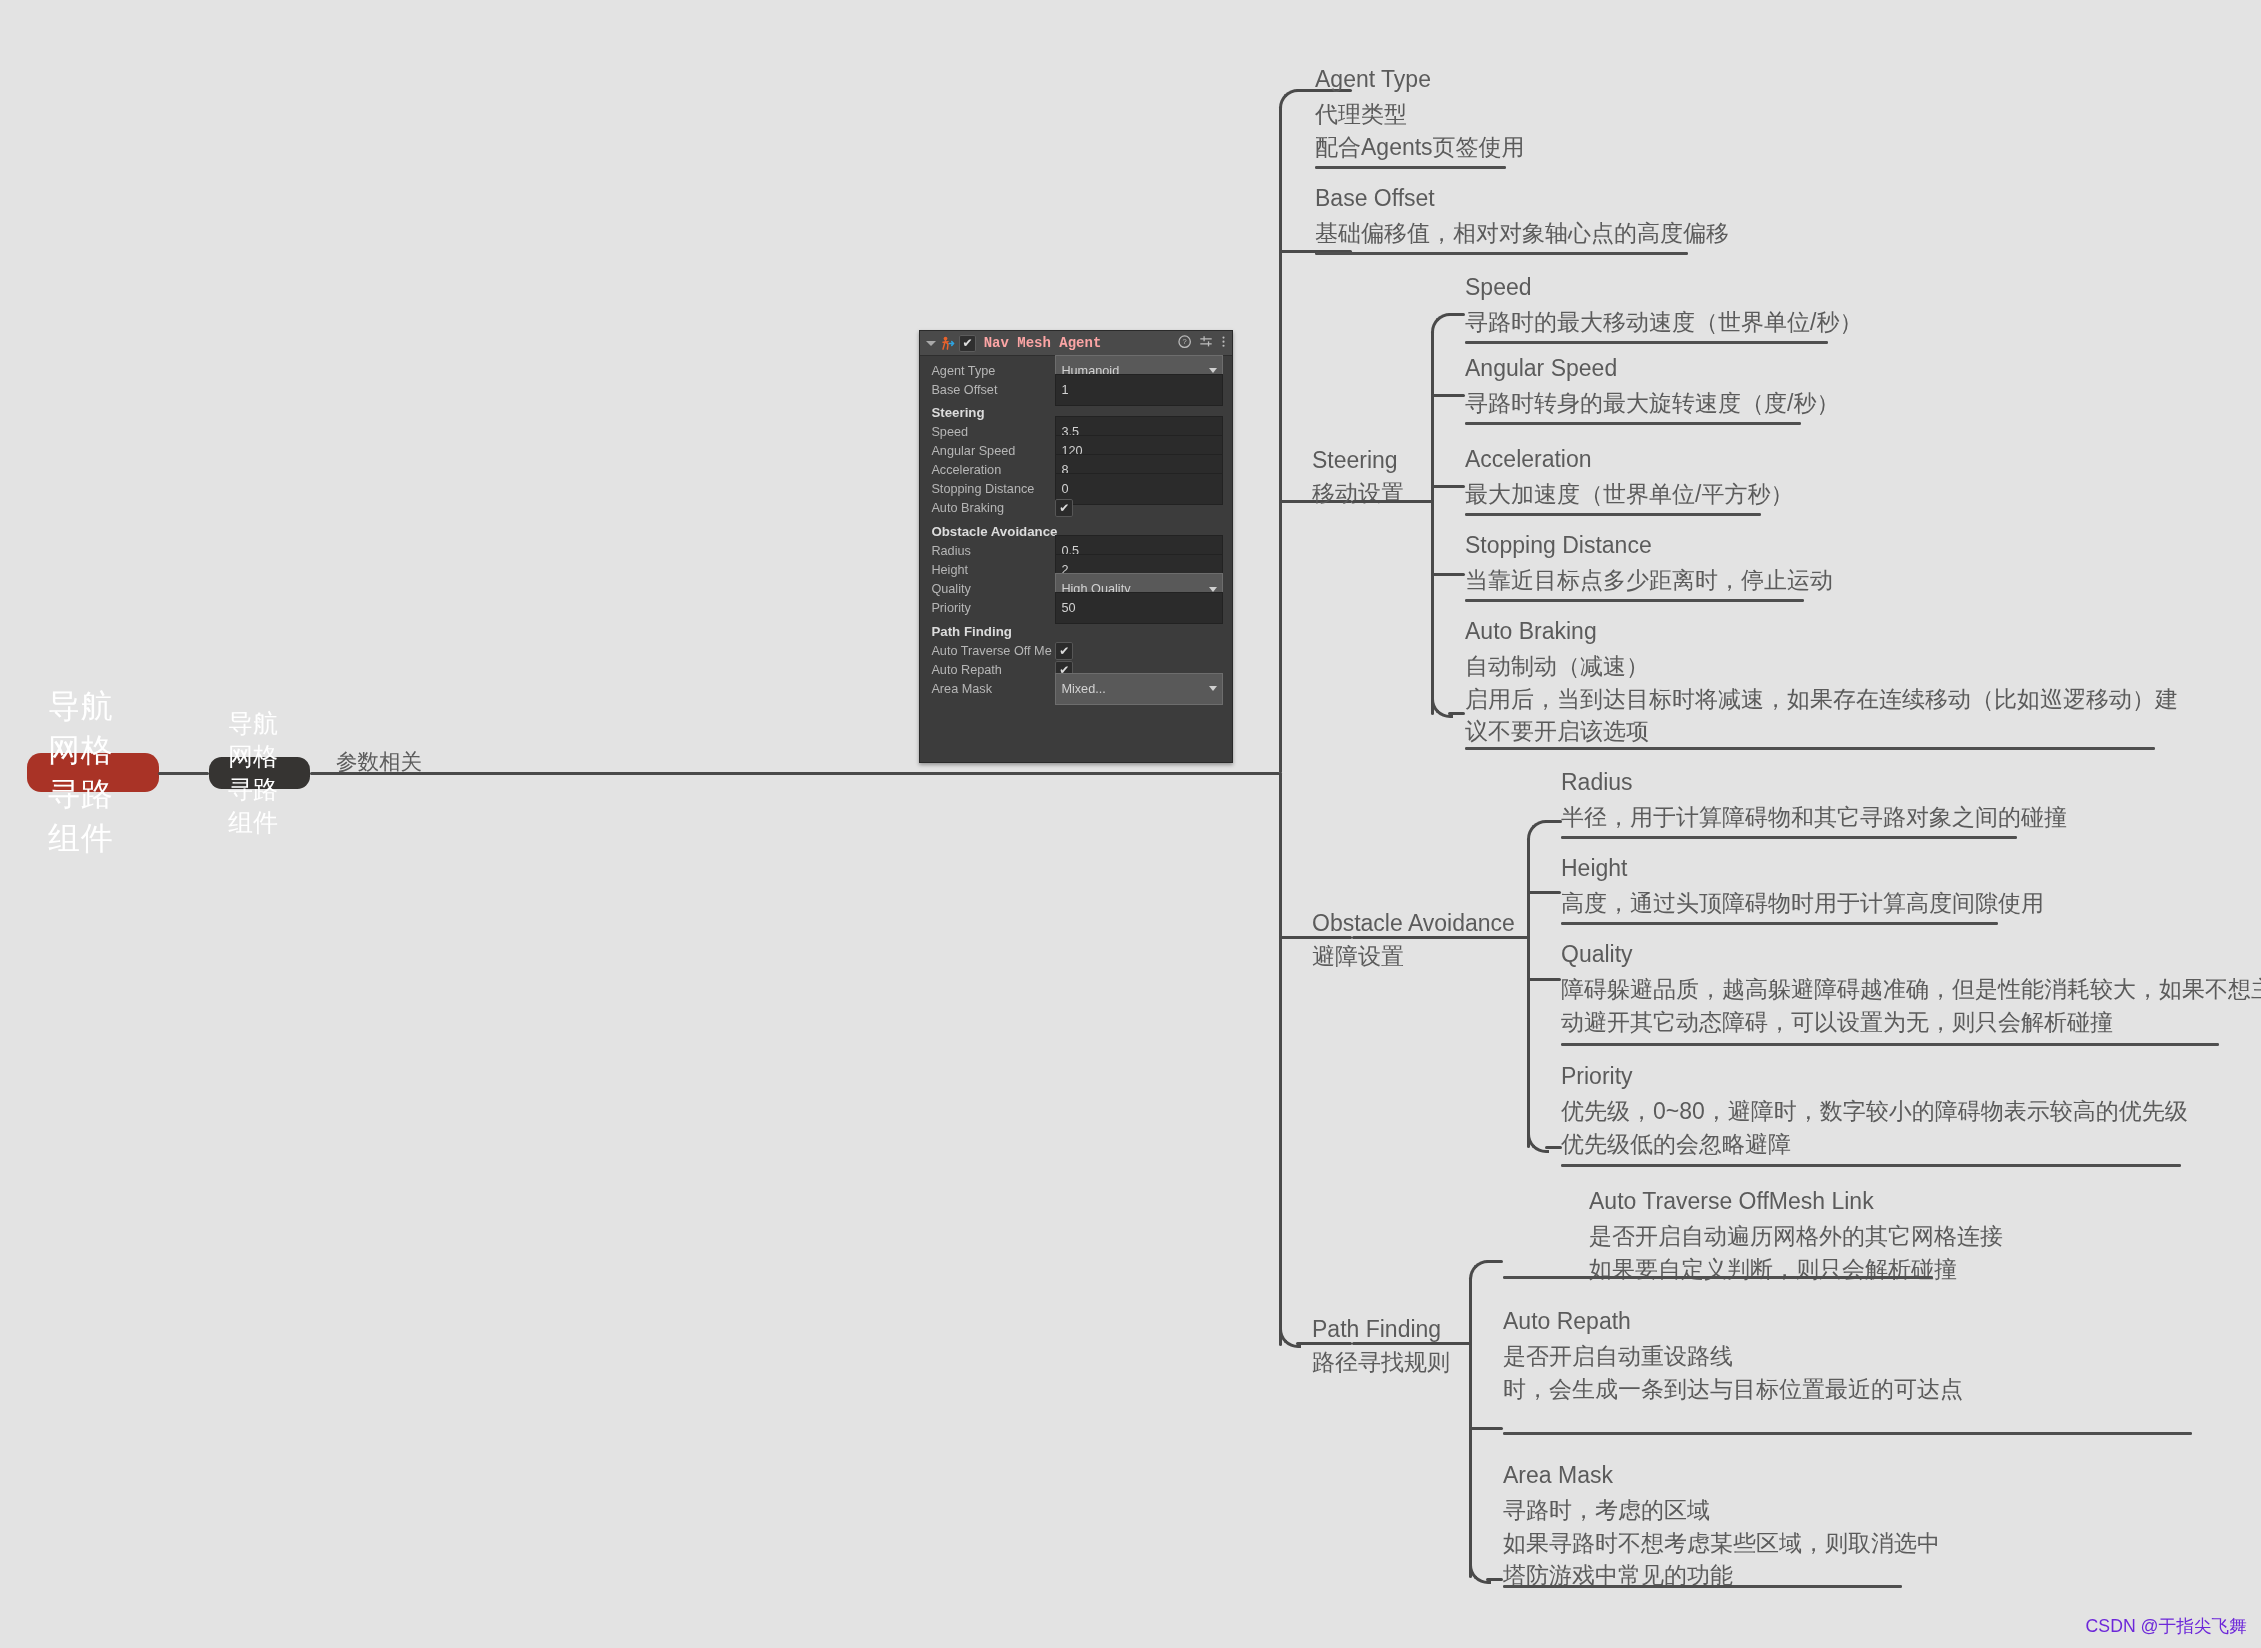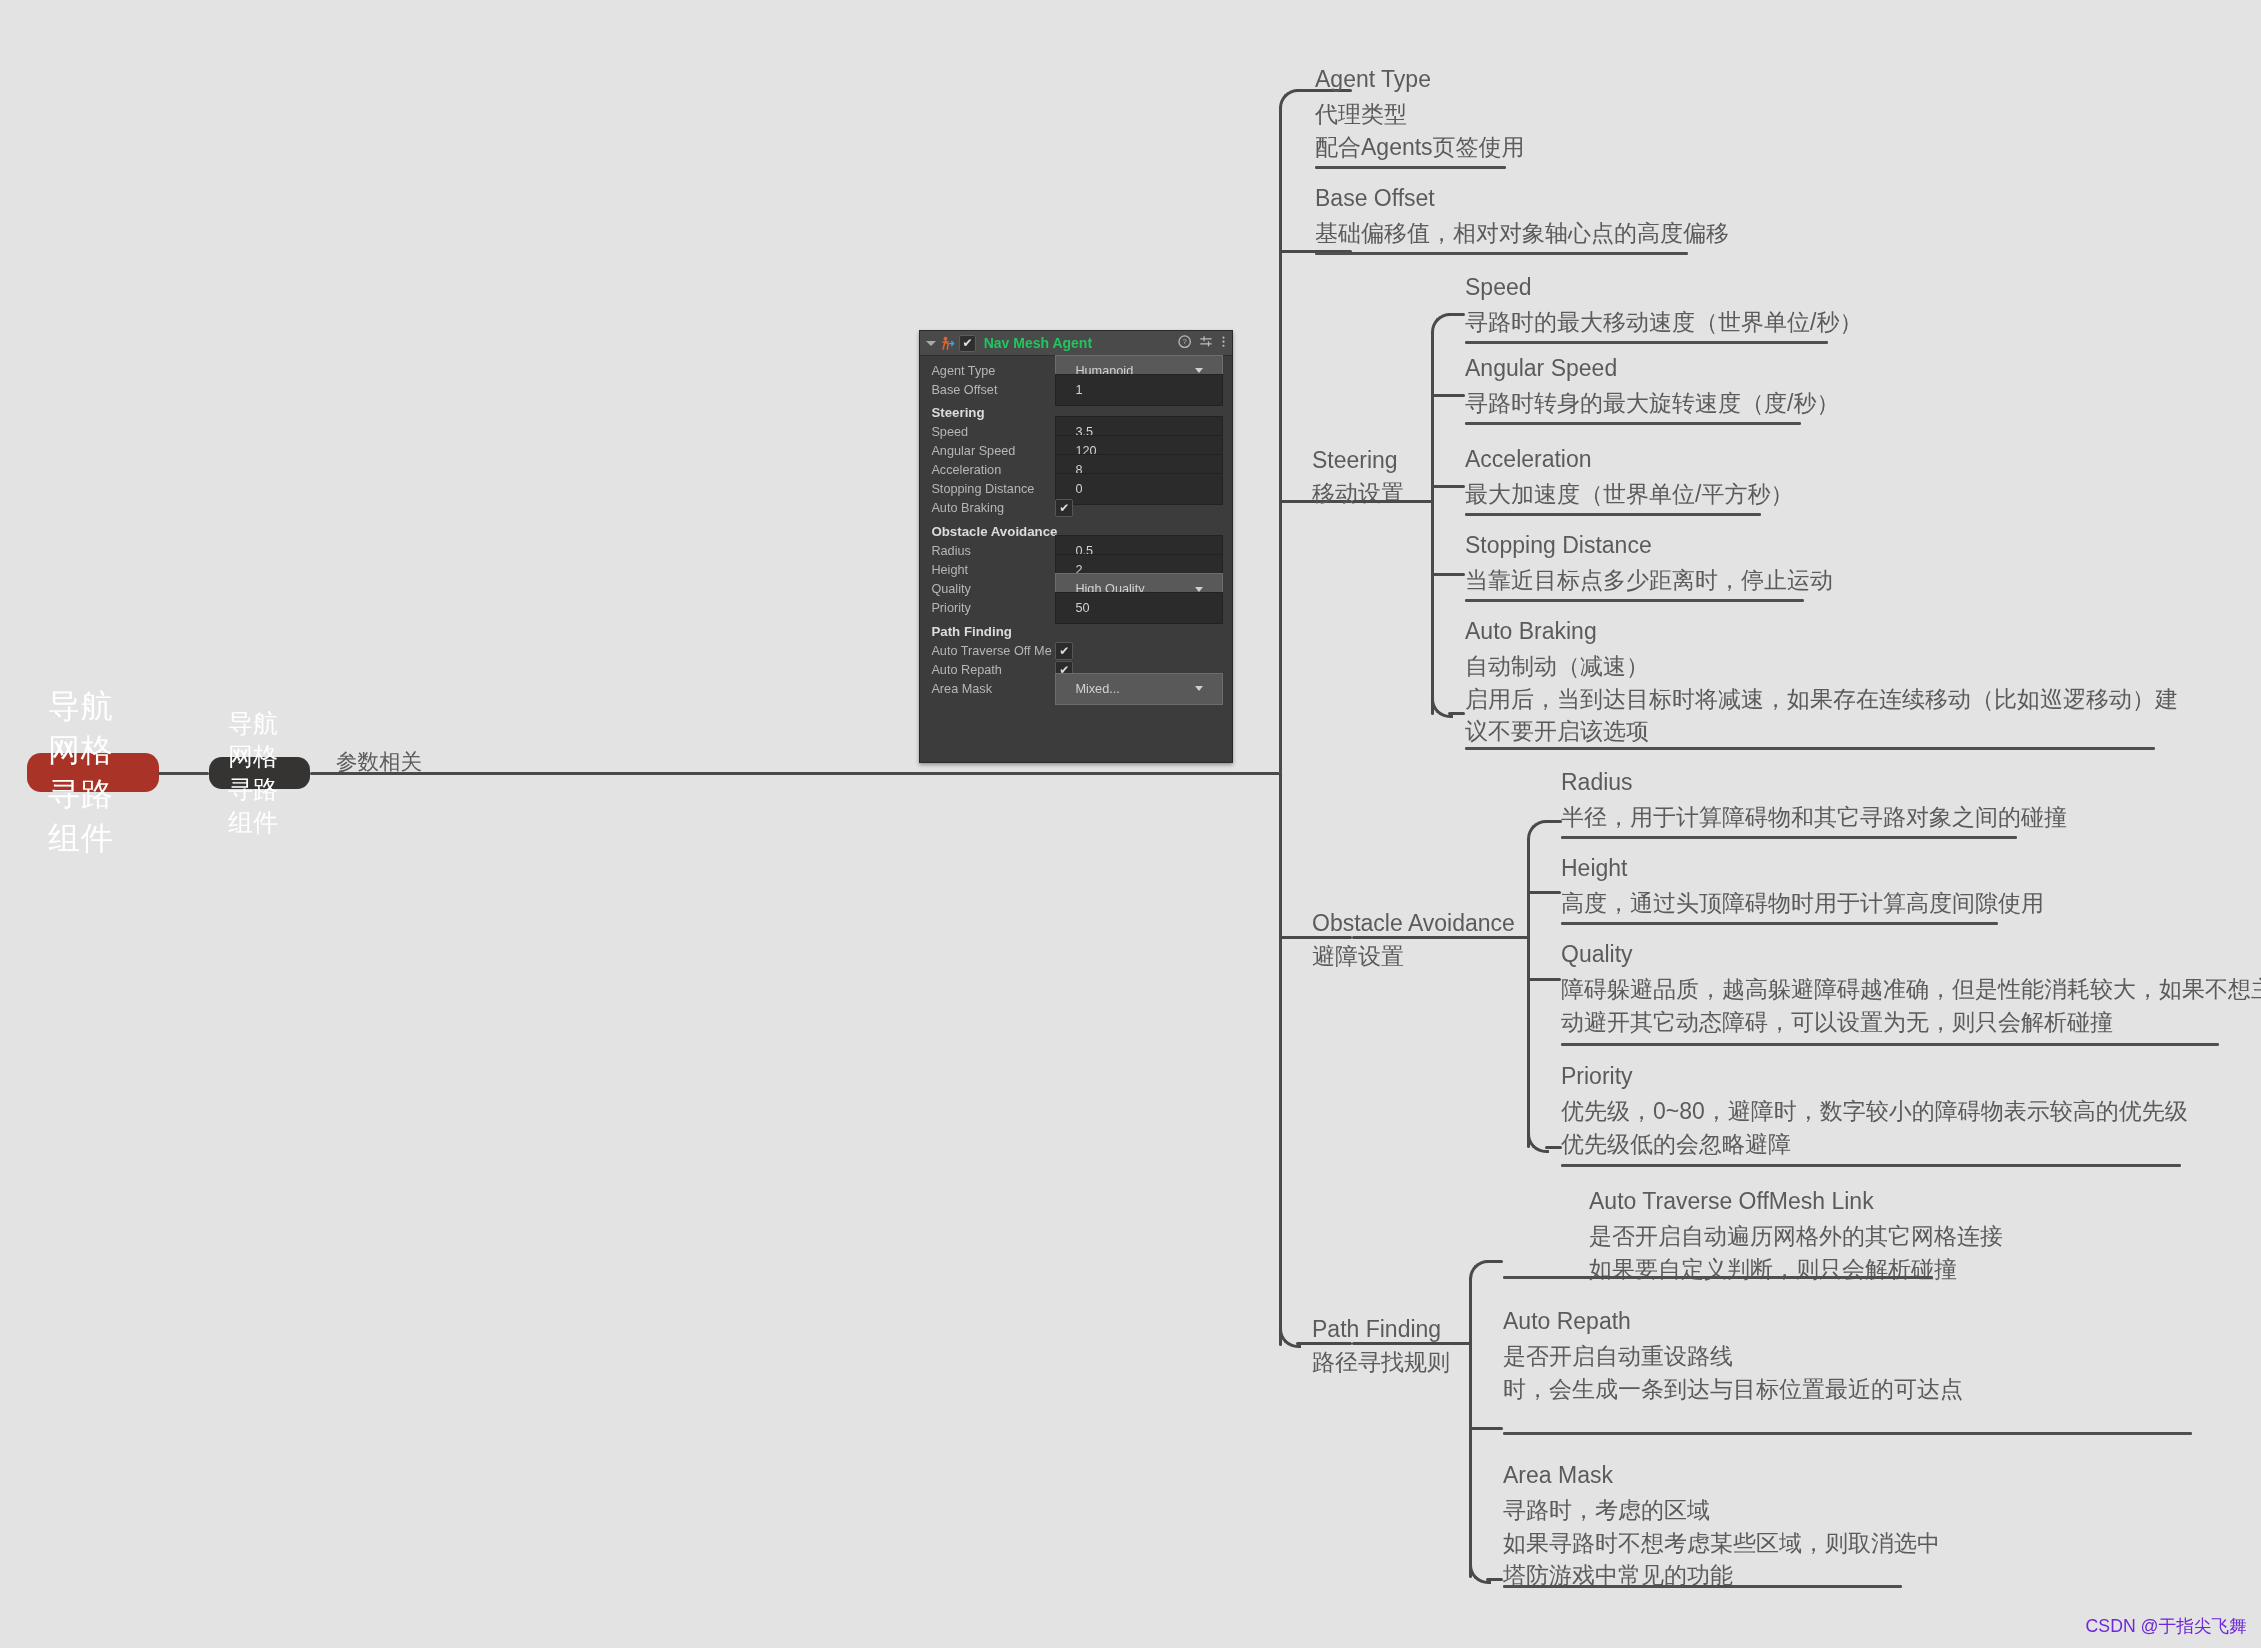--- a/index.html
+++ b/index.html
@@ -87,32 +87,32 @@
     background:#3c3c3c;
     border:0.6px solid #2a2a2a;
     box-shadow:0 1.9px 3.8px rgba(0,0,0,.35);
     font-family:"Liberation Sans","DejaVu Sans",sans-serif;
     box-sizing:border-box;
   }
   #insp-header{
     height:25px;background:#4a4a4a;display:flex;align-items:center;
     padding:0 6.3px;box-sizing:border-box;border-bottom:0.6px solid #2e2e2e;
   }
-  .insp-title{color:#22c55e;font-size:14px;font-weight:bold;margin-left:7.6px;flex:1;}
+  .insp-title{color:#fca5a5;font-size:14px;font-weight:bold;margin-left:7.6px;flex:1;font-family:Liberation Mono, monospace;}
   .tri{width:0;height:0;border-left:5px solid transparent;border-right:5px solid transparent;border-top:5.7px solid #a9a9a9;margin-right:5px;}
   .agent-glyph{width:14px;height:15px;position:relative;margin-right:3.8px;}
   .hdr-chk{width:15px;height:15px;background:#2f2f2f;border:0.6px solid #5c5c5c;border-radius:1.9px;display:flex;align-items:center;justify-content:center;}
   .hdr-chk span{color:#e0e0e0;font-size:12px;line-height:1;}
   .hdr-icon{color:#b9b9b9;font-size:12.7px;margin-left:7.6px;}
   .insp-body{padding:5px 0 0 0;}
   .row{display:flex;align-items:center;height:19px;padding:0 8.9px 0 11.4px;box-sizing:border-box;}
   .row .lbl{color:#b6b6b6;font-size:12.7px;width:124px;flex:none;}
   .row .fld{
     flex:1;height:32px;background:#2b2b2b;border:0.6px solid #222;
-    color:#d2d2d2;font-size:12.7px;display:flex;align-items:center;padding:0 19px;box-sizing:border-box;
+    color:#d2d2d2;font-size:12.7px;display:flex;align-items:center;padding:0 5px;box-sizing:border-box;
   }
   .row .fld.popup{background:#595959;border:0.6px solid #6d6d6d;justify-content:space-between;}
   .row .fld.popup .caret{width:0;height:0;border-left:4.4px solid transparent;border-right:4.4px solid transparent;border-top:5px solid #d0d0d0;}
   .row .chk{width:16px;height:16px;background:#2b2b2b;border:0.6px solid #565656;border-radius:1.9px;display:flex;align-items:center;justify-content:center;}
   .row .chk span{color:#dcdcdc;font-size:12px;line-height:1;}
   .sec-hdr{color:#dcdcdc;font-size:13.3px;font-weight:bold;padding:6.3px 0 2.5px 11.4px;}
 
   .watermark{
     position:absolute;right:14px;bottom:10px;
     color:#6d28d9;font-size:17.7px;white-space:nowrap;

